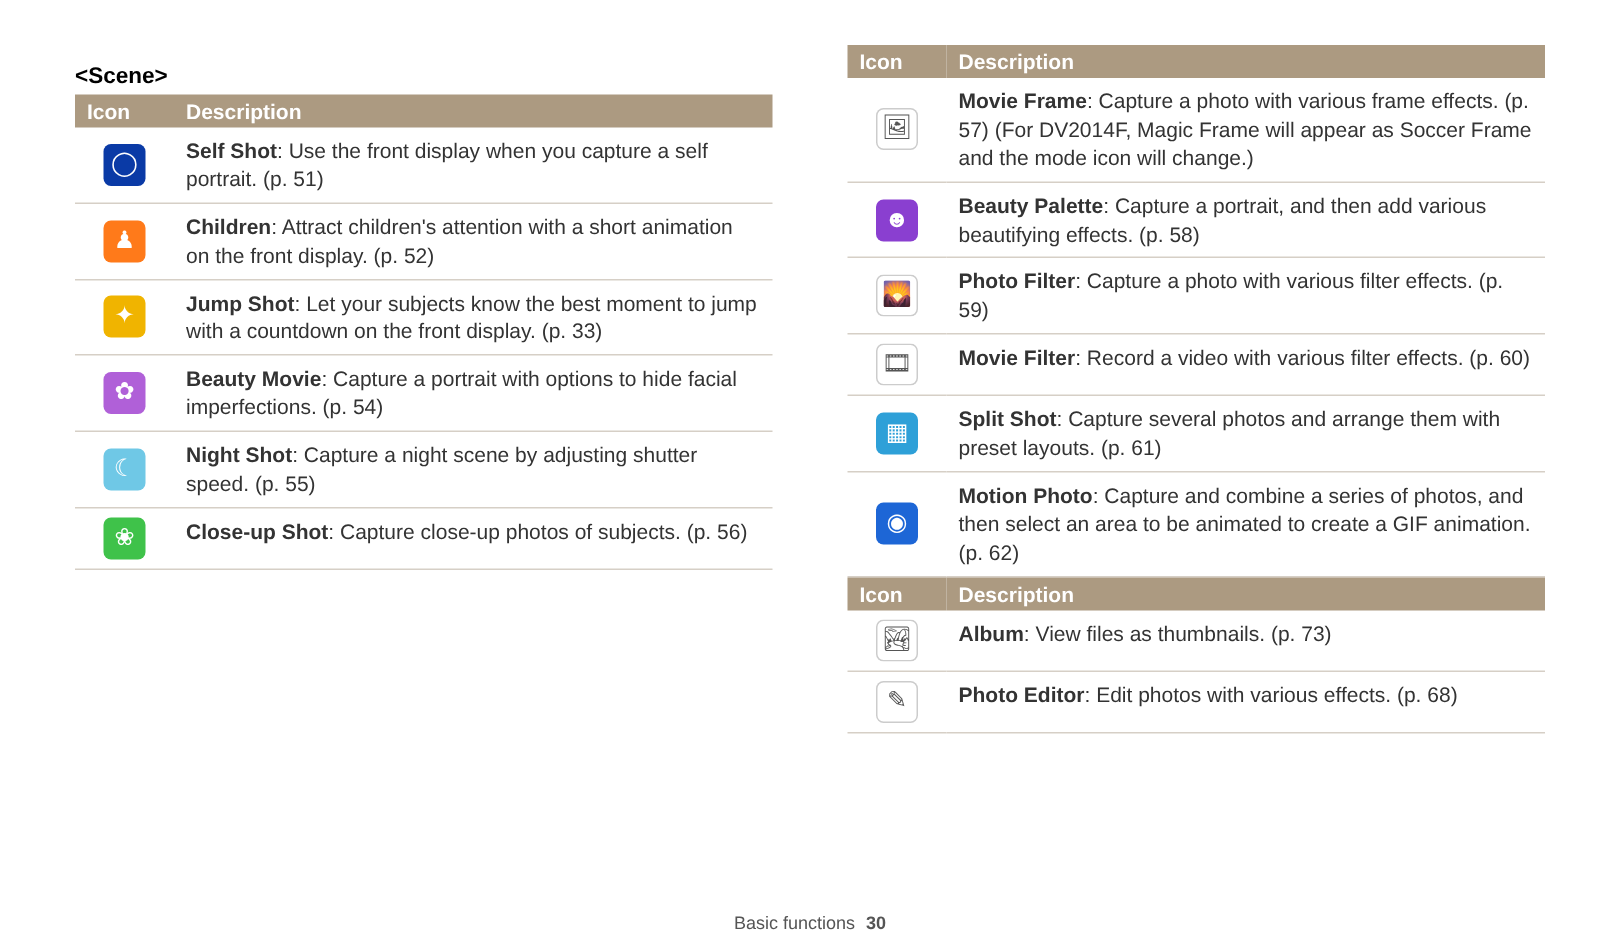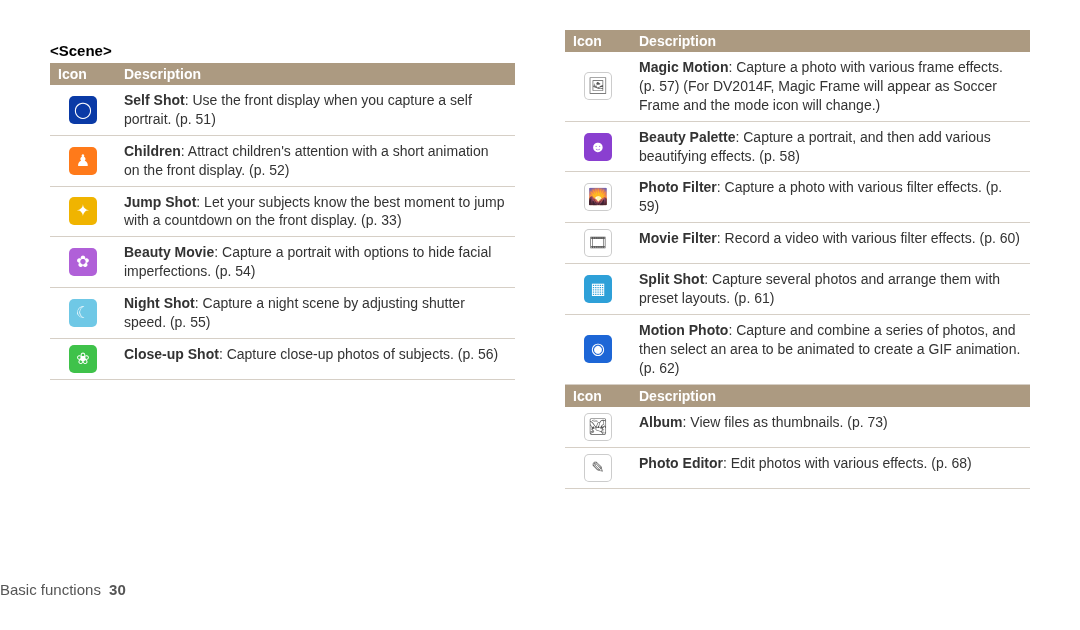--- a/index.html
+++ b/index.html
@@ -66,23 +66,24 @@
     height: 28px;
     border-radius: 5px;
     line-height: 28px;
     font-size: 16px;
     color: #fff;
     text-align: center;
   }
   .desc b { font-weight: bold; }
   .footer {
     position: absolute;
-    bottom: 32px;
+    bottom: 8px;
     left: 0; right: 0;
-    font-size: 15px;
+    text-align: center;
+    font-size: 12px;
     color: #555;
   }
   .footer .pn { font-weight: bold; margin-left: 4px; }
 </style>
 </head>
 <body>
 
 <div class="page">
 
   <div class="columns">
@@ -129,21 +130,21 @@
       <table class="ftable">
         <tbody>
             <tr>
           <th class="icon-col">Icon</th>
           <th>Description</th>
         </tr>
         </tbody>
           <tbody>
             <tr>
               <td class="icon-cell"><span class="icon" style="background: rgb(255, 255, 255); color: rgb(85, 85, 85); box-shadow: rgb(204, 204, 204) 0px 0px 0px 1px inset;">🖼</span></td>
-              <td class="desc"><b>Magic Motion</b><span>: Capture a photo with various frame effects. (p. 57) (For DV2014F, Magic Frame will appear as Soccer Frame and the mode icon will change.)</span></td>
+              <td class="desc"><b>Movie Frame</b><span>: Capture a photo with various frame effects. (p. 57) (For DV2014F, Magic Frame will appear as Soccer Frame and the mode icon will change.)</span></td>
             </tr>
             <tr>
               <td class="icon-cell"><span class="icon" style="background: rgb(138, 63, 208);">☻</span></td>
               <td class="desc"><b>Beauty Palette</b><span>: Capture a portrait, and then add various beautifying effects. (p. 58)</span></td>
             </tr>
             <tr>
               <td class="icon-cell"><span class="icon" style="background: rgb(255, 255, 255); color: rgb(85, 85, 85); box-shadow: rgb(204, 204, 204) 0px 0px 0px 1px inset;">🌄</span></td>
               <td class="desc"><b>Photo Filter</b><span>: Capture a photo with various filter effects. (p. 59)</span></td>
             </tr>
             <tr>

